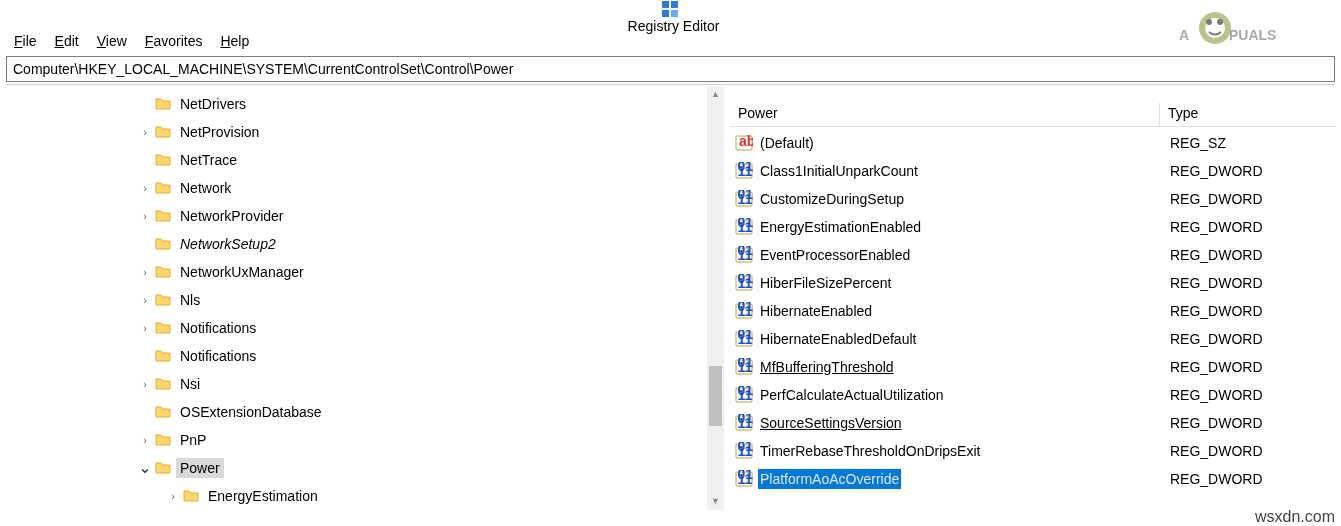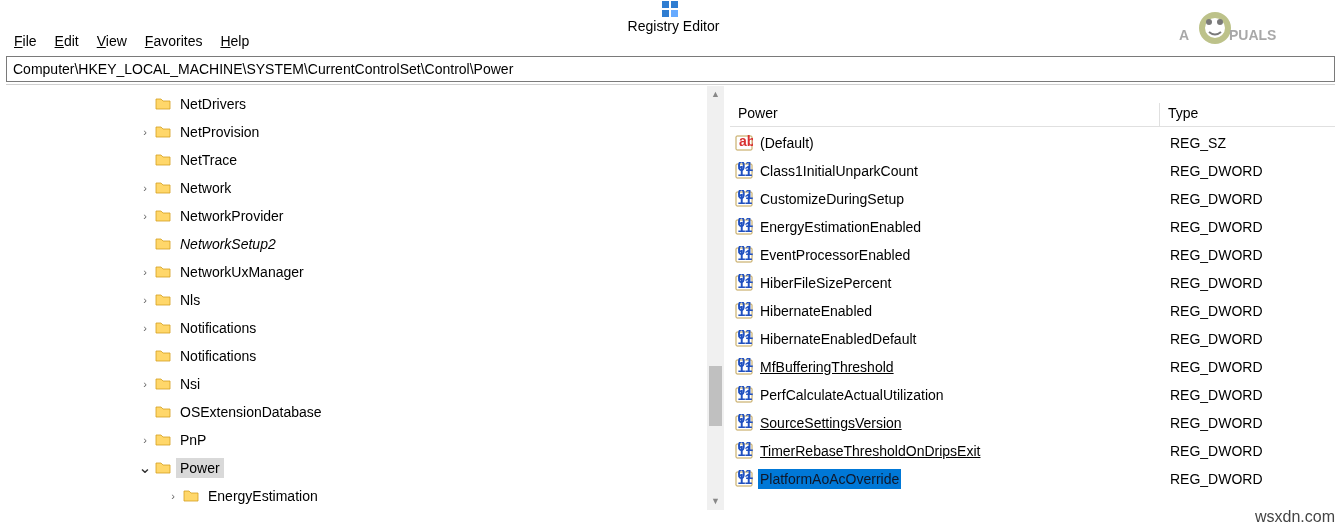--- a/index.html
+++ b/index.html
@@ -30,21 +30,21 @@
     .node-label.selected { background: #d9d9d9; }
     
     .list-header { display: flex; height: 24px; border-bottom: 1px solid #e0e0e0; }
     .col-name { width: 430px; padding: 2px 8px; border-right: 1px solid #e0e0e0; font-weight: normal; }
     .col-type { flex: 1; padding: 2px 8px; }
     
     .list-body { padding-top: 2px; }
     .list-row { display: flex; align-items: center; height: 28px; cursor: pointer; }
     .val-icon { width: 20px; height: 20px; margin-left: 4px; margin-right: 4px; display: flex; align-items: center; justify-content: center; }
     .val-name { width: 400px; padding: 2px 2px; }
-    .val-name.selected { background: #0078d7; color: #0f172a; }
+    .val-name.selected { background: #0078d7; color: #e5e5e5; }
     .val-type { flex: 1; padding: 2px 8px; }
     
     .watermark { position: absolute; top: 4px; right: 10px; opacity: 0.65; }
     .footer-url { position: absolute; bottom: 0; right: 6px; font-size: 16px; color: #444; }
     
     .scroll-track { position: absolute; right: 0; top: 0; bottom: 0; width: 17px; background: #f0f0f0; }
     .scroll-arrow { width: 17px; height: 17px; background: #f0f0f0; display: flex; align-items: center; justify-content: center; color: #888; font-size: 9px; }
     .scroll-thumb { position: absolute; left: 2px; right: 2px; top: 280px; height: 60px; background: #c0c0c0; border-radius: 0; }
   </style>
 </head>
@@ -347,21 +347,21 @@
           <span class="val-type">REG_DWORD</span>
         </div>
         <div class="list-row">
           <span class="val-icon">
             <svg width="18" height="18" viewBox="0 0 18 18">
               <rect x="1" y="2" width="16" height="14" rx="1" fill="#fff" stroke="#bfa050"></rect>
               <text x="2.5" y="8.5" font-size="5.5" font-weight="bold" fill="#2050c0">011</text>
               <text x="2.5" y="14" font-size="5.5" font-weight="bold" fill="#2050c0">110</text>
             </svg>
           </span>
-          <div style="width: 404px;"><span class="val-name" style="width: 400px; text-decoration: underline;">TimerRebaseThresholdOnDripsExit</span></div>
+          <div style="width: 404px;"><span class="val-name" style="width: 400px;">TimerRebaseThresholdOnDripsExit</span></div>
           <span class="val-type">REG_DWORD</span>
         </div>
         <div class="list-row">
           <span class="val-icon">
             <svg width="18" height="18" viewBox="0 0 18 18">
               <rect x="1" y="2" width="16" height="14" rx="1" fill="#fff" stroke="#bfa050"></rect>
               <text x="2.5" y="8.5" font-size="5.5" font-weight="bold" fill="#2050c0">011</text>
               <text x="2.5" y="14" font-size="5.5" font-weight="bold" fill="#2050c0">110</text>
             </svg>
           </span>

